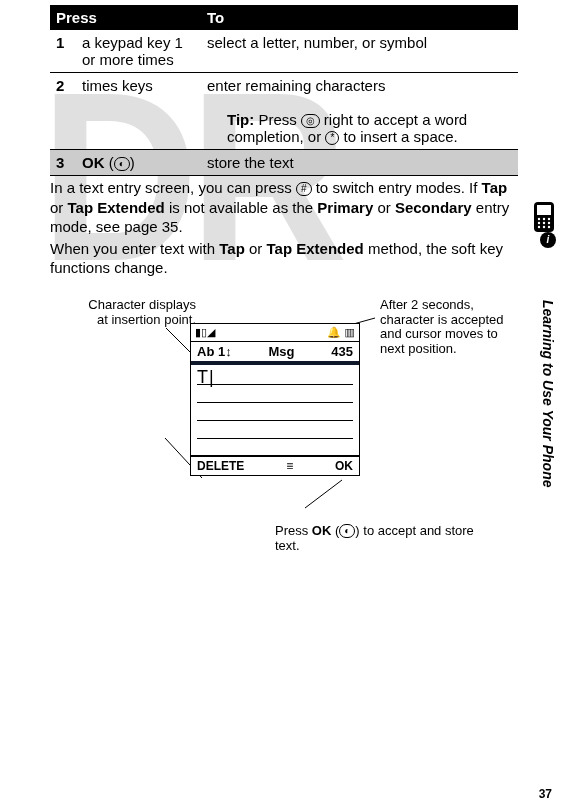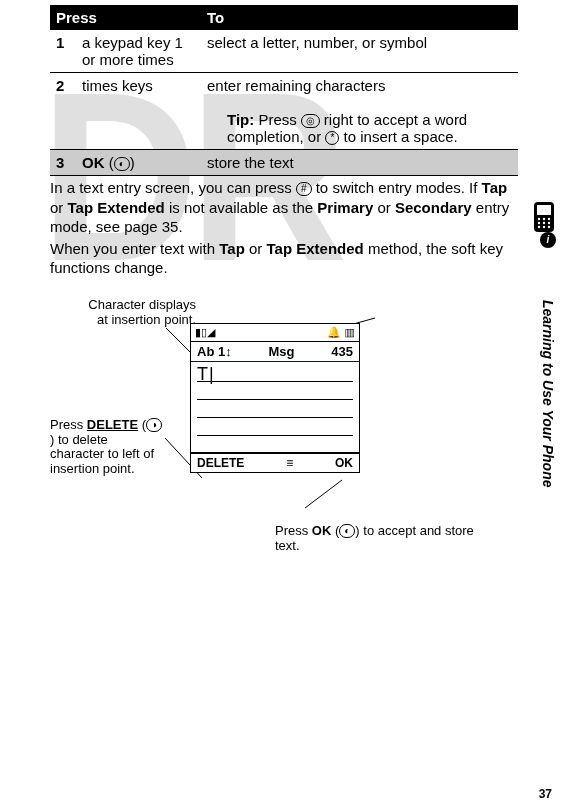--- a/index.html
+++ b/index.html
@@ -122,21 +122,21 @@
     padding: 2px 4px;
     font-size: 11px;
     border-bottom: 1px solid #000;
   }
   .title-row {
     display: flex;
     justify-content: space-between;
     align-items: center;
     padding: 2px 6px;
     font-weight: bold;
-    border-bottom: 1px solid #0f172a;
+    border-bottom: 4px solid #0f172a;
     font-size: 13px;
   }
   .title-row .center {
     font-family: Arial Black, Arial, sans-serif;
     font-weight: 900;
   }
   .msg-body {
     height: 90px;
     padding: 2px 6px;
     position: relative;
@@ -228,24 +228,22 @@
   </p>
 
   <p class="para">
     <span>When you enter text with </span><span class="condensed">Tap</span><span> or </span><span class="condensed">Tap Extended</span><span> method, the soft key functions change.</span>
   </p>
 
   <div class="figure-area">
 
     <div class="callout left1">Character displays at insertion point.</div>
 
-    <div class="callout left2">
-      <span>Press </span><span class="condensed" style="text-decoration:underline;">DELETE</span><span> (</span><span class="glyph">◑</span><span>) to delete character to left of insertion point.</span>
-    </div>
-
+
+    <div class="callout right1">After 2 seconds, character is accepted and cursor moves to next position.</div>
 
     <div class="callout bottom">
       <span>Press </span><span class="condensed">OK</span><span> (</span><span class="glyph">◐</span><span>) to accept and store text.</span>
     </div>
 
     <svg class="lines">
       <line x1="116" y1="30" x2="150" y2="64" stroke="#000" stroke-width="1"></line>
       <line x1="325" y1="20" x2="160" y2="66" stroke="#000" stroke-width="1"></line>
       <line x1="115" y1="140" x2="152" y2="180" stroke="#000" stroke-width="1"></line>
       <line x1="255" y1="210" x2="292" y2="182" stroke="#000" stroke-width="1"></line>

